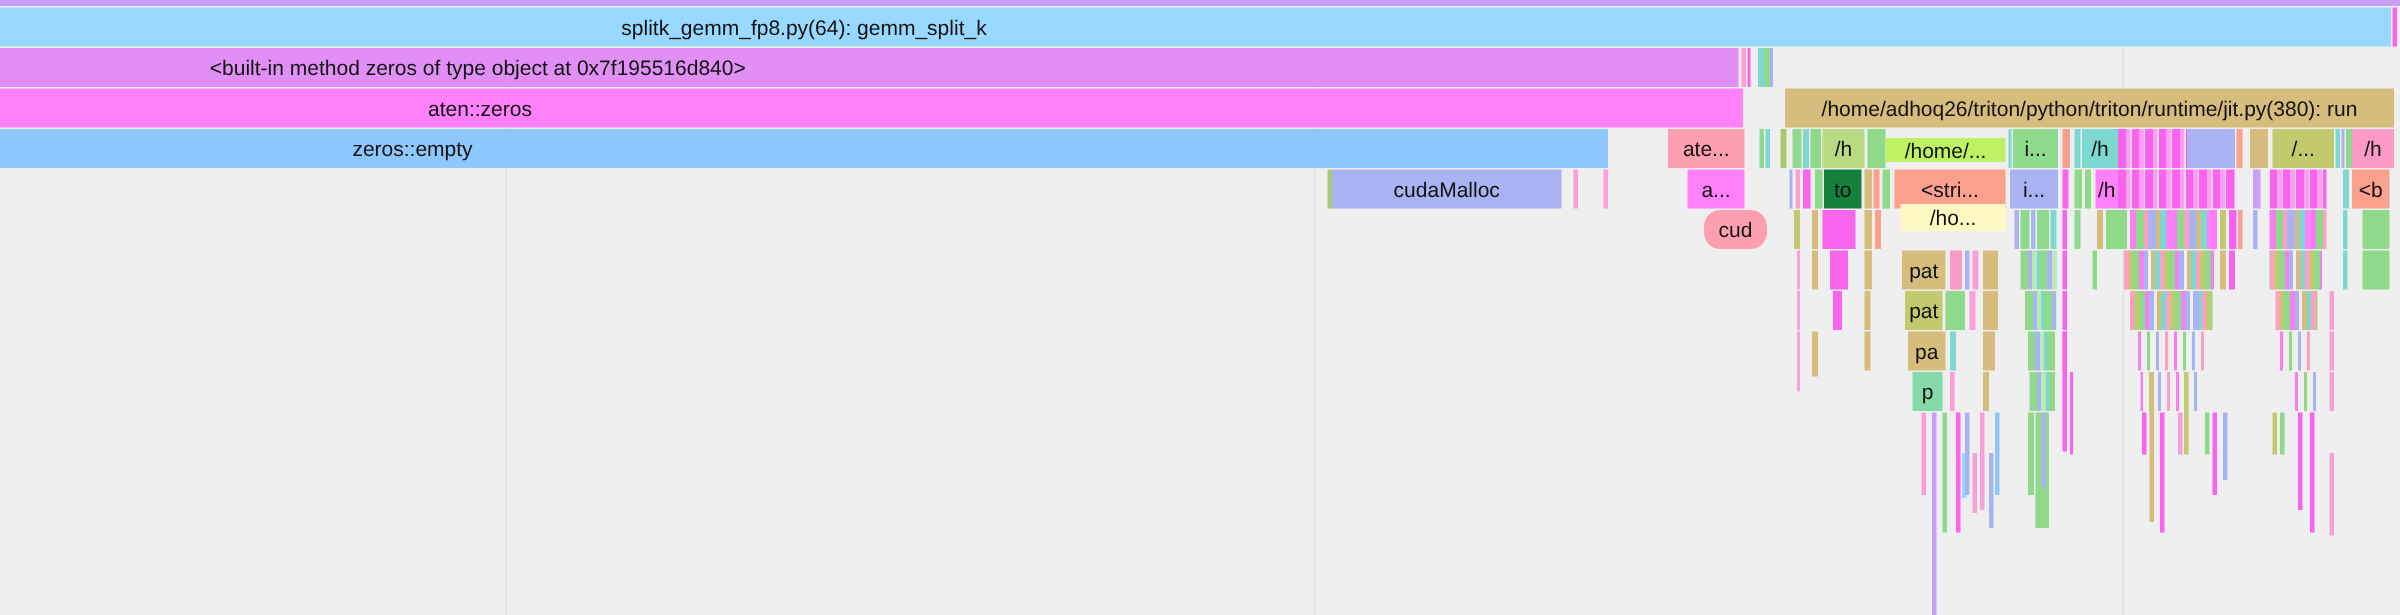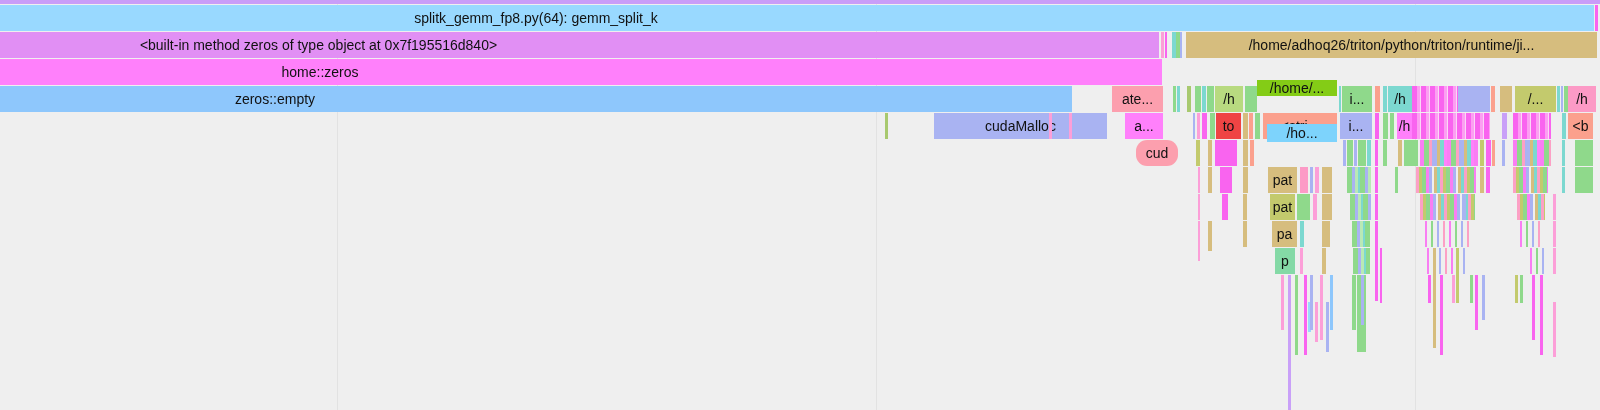--- a/index.html
+++ b/index.html
@@ -24,43 +24,43 @@
     </div>
     <div class="frame" style="left: 1595px; top: 5px; width: 3px; height: 26px; background: rgb(249, 100, 239);"></div>
     <div class="frame" style="left: -522px; top: 32px; width: 1681px; height: 26px; background: rgb(225, 143, 244);">
       <span>&lt;built-in method zeros of type object at 0x7f195516d840&gt;</span>
     </div>
     <div class="frame" style="left: 1161px; top: 32px; width: 3px; height: 26px; background: rgb(252, 159, 216);"></div>
     <div class="frame" style="left: 1165px; top: 32px; width: 2px; height: 26px; background: rgb(249, 100, 239);"></div>
     <div class="frame" style="left: 1172px; top: 32px; width: 4px; height: 26px; background: rgb(124, 216, 208);"></div>
     <div class="frame" style="left: 1176px; top: 32px; width: 4px; height: 26px; background: rgb(143, 217, 139);"></div>
     <div class="frame" style="left: 1180px; top: 32px; width: 2px; height: 26px; background: rgb(169, 179, 242);"></div>
-    <div class="frame" style="left: 1186px; top: 32px; width: 411px; height: 26px; background: rgb(214, 189, 126);">
-      <span>/home/adhoq26/triton/python/triton/runtime/ji...</span>
-    </div>
     <div class="frame" style="left: -522px; top: 59px; width: 1684px; height: 26px; background: rgb(255, 128, 251);">
-      <span>home::zeros</span>
+      <span>aten::zeros</span>
+    </div>
+    <div class="frame" style="left: 1190px; top: 59px; width: 406px; height: 26px; background: rgb(214, 189, 126);">
+      <span>/home/adhoq26/triton/python/triton/runtime/jit.py(380): run</span>
     </div>
     <div class="frame" style="left: -522px; top: 86px; width: 1594px; height: 26px; background: rgb(142, 199, 252);">
       <span>zeros::empty</span>
     </div>
     <div class="frame" style="left: 1112px; top: 86px; width: 51px; height: 26px; background: rgb(252, 159, 174);">
       <span>ate...</span>
     </div>
     <div class="frame" style="left: 1173px; top: 86px; width: 3px; height: 26px; background: rgb(143, 217, 139);"></div>
     <div class="frame" style="left: 1177px; top: 86px; width: 3px; height: 26px; background: rgb(124, 216, 208);"></div>
     <div class="frame" style="left: 1187px; top: 86px; width: 4px; height: 26px; background: rgb(168, 201, 111);"></div>
     <div class="frame" style="left: 1195px; top: 86px; width: 6px; height: 26px; background: rgb(143, 217, 139);"></div>
     <div class="frame" style="left: 1202px; top: 86px; width: 4px; height: 26px; background: rgb(124, 216, 208);"></div>
     <div class="frame" style="left: 1207px; top: 86px; width: 7px; height: 26px; background: rgb(143, 217, 139);"></div>
     <div class="frame" style="left: 1215px; top: 86px; width: 28px; height: 26px; background: rgb(184, 218, 128);">
       <span>/h</span>
     </div>
     <div class="frame" style="left: 1245px; top: 86px; width: 12px; height: 26px; background: rgb(143, 217, 139);"></div>
-    <div class="frame" style="left: 1257px; top: 80px; width: 80px; height: 16px; background: #84cc16;">
+    <div class="frame" style="left: 1257px; top: 92px; width: 80px; height: 16px; background: #bef264;">
       <span>/home/...</span>
     </div>
     <div class="frame" style="left: 1339px; top: 86px; width: 2px; height: 26px; background: rgb(124, 216, 208);"></div>
     <div class="frame" style="left: 1342px; top: 86px; width: 30px; height: 26px; background: rgb(143, 217, 139);">
       <span>i...</span>
     </div>
     <div class="frame" style="left: 1375px; top: 86px; width: 5px; height: 26px; background: rgb(251, 160, 141);"></div>
     <div class="frame" style="left: 1383px; top: 86px; width: 4px; height: 26px; background: rgb(124, 216, 208);"></div>
     <div class="frame" style="left: 1388px; top: 86px; width: 24px; height: 26px; background: rgb(124, 216, 208);">
       <span>/h</span>
@@ -72,33 +72,33 @@
     <div class="frame" style="left: 1515px; top: 86px; width: 41px; height: 26px; background: rgb(195, 202, 109);">
       <span>/...</span>
     </div>
     <div class="frame" style="left: 1557px; top: 86px; width: 3px; height: 26px; background: rgb(124, 216, 208);"></div>
     <div class="frame" style="left: 1561px; top: 86px; width: 2px; height: 26px; background: rgb(169, 179, 242);"></div>
     <div class="frame" style="left: 1564px; top: 86px; width: 4px; height: 26px; background: rgb(143, 217, 139);"></div>
     <div class="frame" style="left: 1568px; top: 86px; width: 28px; height: 26px; background: rgb(252, 154, 198);">
       <span>/h</span>
     </div>
     <div class="frame" style="left: 885px; top: 113px; width: 3px; height: 26px; background: rgb(168, 201, 111);"></div>
-    <div class="frame" style="left: 888px; top: 113px; width: 173px; height: 26px; background: rgb(169, 179, 242); margin-left: 46px;">
+    <div class="frame" style="left: 888px; top: 113px; width: 153px; height: 26px; background: rgb(169, 179, 242);">
       <span>cudaMalloc</span>
     </div>
     <div class="frame" style="left: 1049px; top: 113px; width: 3px; height: 26px; background: rgb(252, 159, 216);"></div>
     <div class="frame" style="left: 1069px; top: 113px; width: 3px; height: 26px; background: rgb(252, 159, 216);"></div>
     <div class="frame" style="left: 1125px; top: 113px; width: 38px; height: 26px; background: rgb(255, 128, 251);">
       <span>a...</span>
     </div>
     <div class="frame" style="left: 1193px; top: 113px; width: 2px; height: 26px; background: rgb(169, 179, 242);"></div>
     <div class="frame" style="left: 1197px; top: 113px; width: 3px; height: 26px; background: rgb(252, 159, 216);"></div>
     <div class="frame" style="left: 1202px; top: 113px; width: 5px; height: 26px; background: rgb(249, 100, 239);"></div>
     <div class="frame" style="left: 1210px; top: 113px; width: 5px; height: 26px; background: rgb(143, 217, 139);"></div>
-    <div class="frame" style="left: 1216px; top: 113px; width: 25px; height: 26px; background: #ef4444;">
+    <div class="frame" style="left: 1216px; top: 113px; width: 25px; height: 26px; background: #15803d;">
       <span>to</span>
     </div>
     <div class="frame" style="left: 1243px; top: 113px; width: 5px; height: 26px; background: rgb(214, 189, 126);"></div>
     <div class="frame" style="left: 1249px; top: 113px; width: 4px; height: 26px; background: rgb(251, 160, 141);"></div>
     <div class="frame" style="left: 1255px; top: 113px; width: 5px; height: 26px; background: rgb(143, 217, 139);"></div>
     <div class="frame" style="left: 1263px; top: 113px; width: 74px; height: 26px; background: rgb(251, 160, 141);">
       <span>&lt;stri...</span>
     </div>
     <div class="frame" style="left: 1340px; top: 113px; width: 32px; height: 26px; background: rgb(169, 179, 242);">
       <span>i...</span>
@@ -117,21 +117,21 @@
       <span>&lt;b</span>
     </div>
     <div class="frame" style="left: 1136px; top: 140px; width: 42px; height: 26px; background: rgb(252, 159, 174); border-radius: 11px;">
       <span>cud</span>
     </div>
     <div class="frame" style="left: 1196px; top: 140px; width: 4px; height: 26px; background: rgb(195, 202, 109);"></div>
     <div class="frame" style="left: 1208px; top: 140px; width: 4px; height: 26px; background: rgb(214, 189, 126);"></div>
     <div class="frame" style="left: 1215px; top: 140px; width: 22px; height: 26px; background: rgb(249, 100, 239);"></div>
     <div class="frame" style="left: 1243px; top: 140px; width: 5px; height: 26px; background: rgb(214, 189, 126);"></div>
     <div class="frame" style="left: 1250px; top: 140px; width: 4px; height: 26px; background: rgb(251, 160, 141);"></div>
-    <div class="frame" style="left: 1267px; top: 124px; width: 70px; height: 18px; background: #7dd3fc;">
+    <div class="frame" style="left: 1267px; top: 136px; width: 70px; height: 18px; background: #fef9c3;">
       <span>/ho...</span>
     </div>
     <div class="frame" style="left: 1343px; top: 140px; width: 3px; height: 26px; background: rgb(169, 179, 242);"></div>
     <div class="frame" style="left: 1347px; top: 140px; width: 6px; height: 26px; background: rgb(143, 217, 139);"></div>
     <div class="frame" style="left: 1354px; top: 140px; width: 3px; height: 26px; background: rgb(169, 179, 242);"></div>
     <div class="frame" style="left: 1358px; top: 140px; width: 8px; height: 26px; background: rgb(143, 217, 139);"></div>
     <div class="frame" style="left: 1367px; top: 140px; width: 4px; height: 26px; background: rgb(124, 216, 208);"></div>
     <div class="frame" style="left: 1375px; top: 140px; width: 3px; height: 26px; background: rgb(249, 100, 239);"></div>
     <div class="frame" style="left: 1383px; top: 140px; width: 4px; height: 26px; background: rgb(143, 217, 139);"></div>
     <div class="frame" style="left: 1398px; top: 140px; width: 4px; height: 26px; background: rgb(214, 189, 126);"></div>

